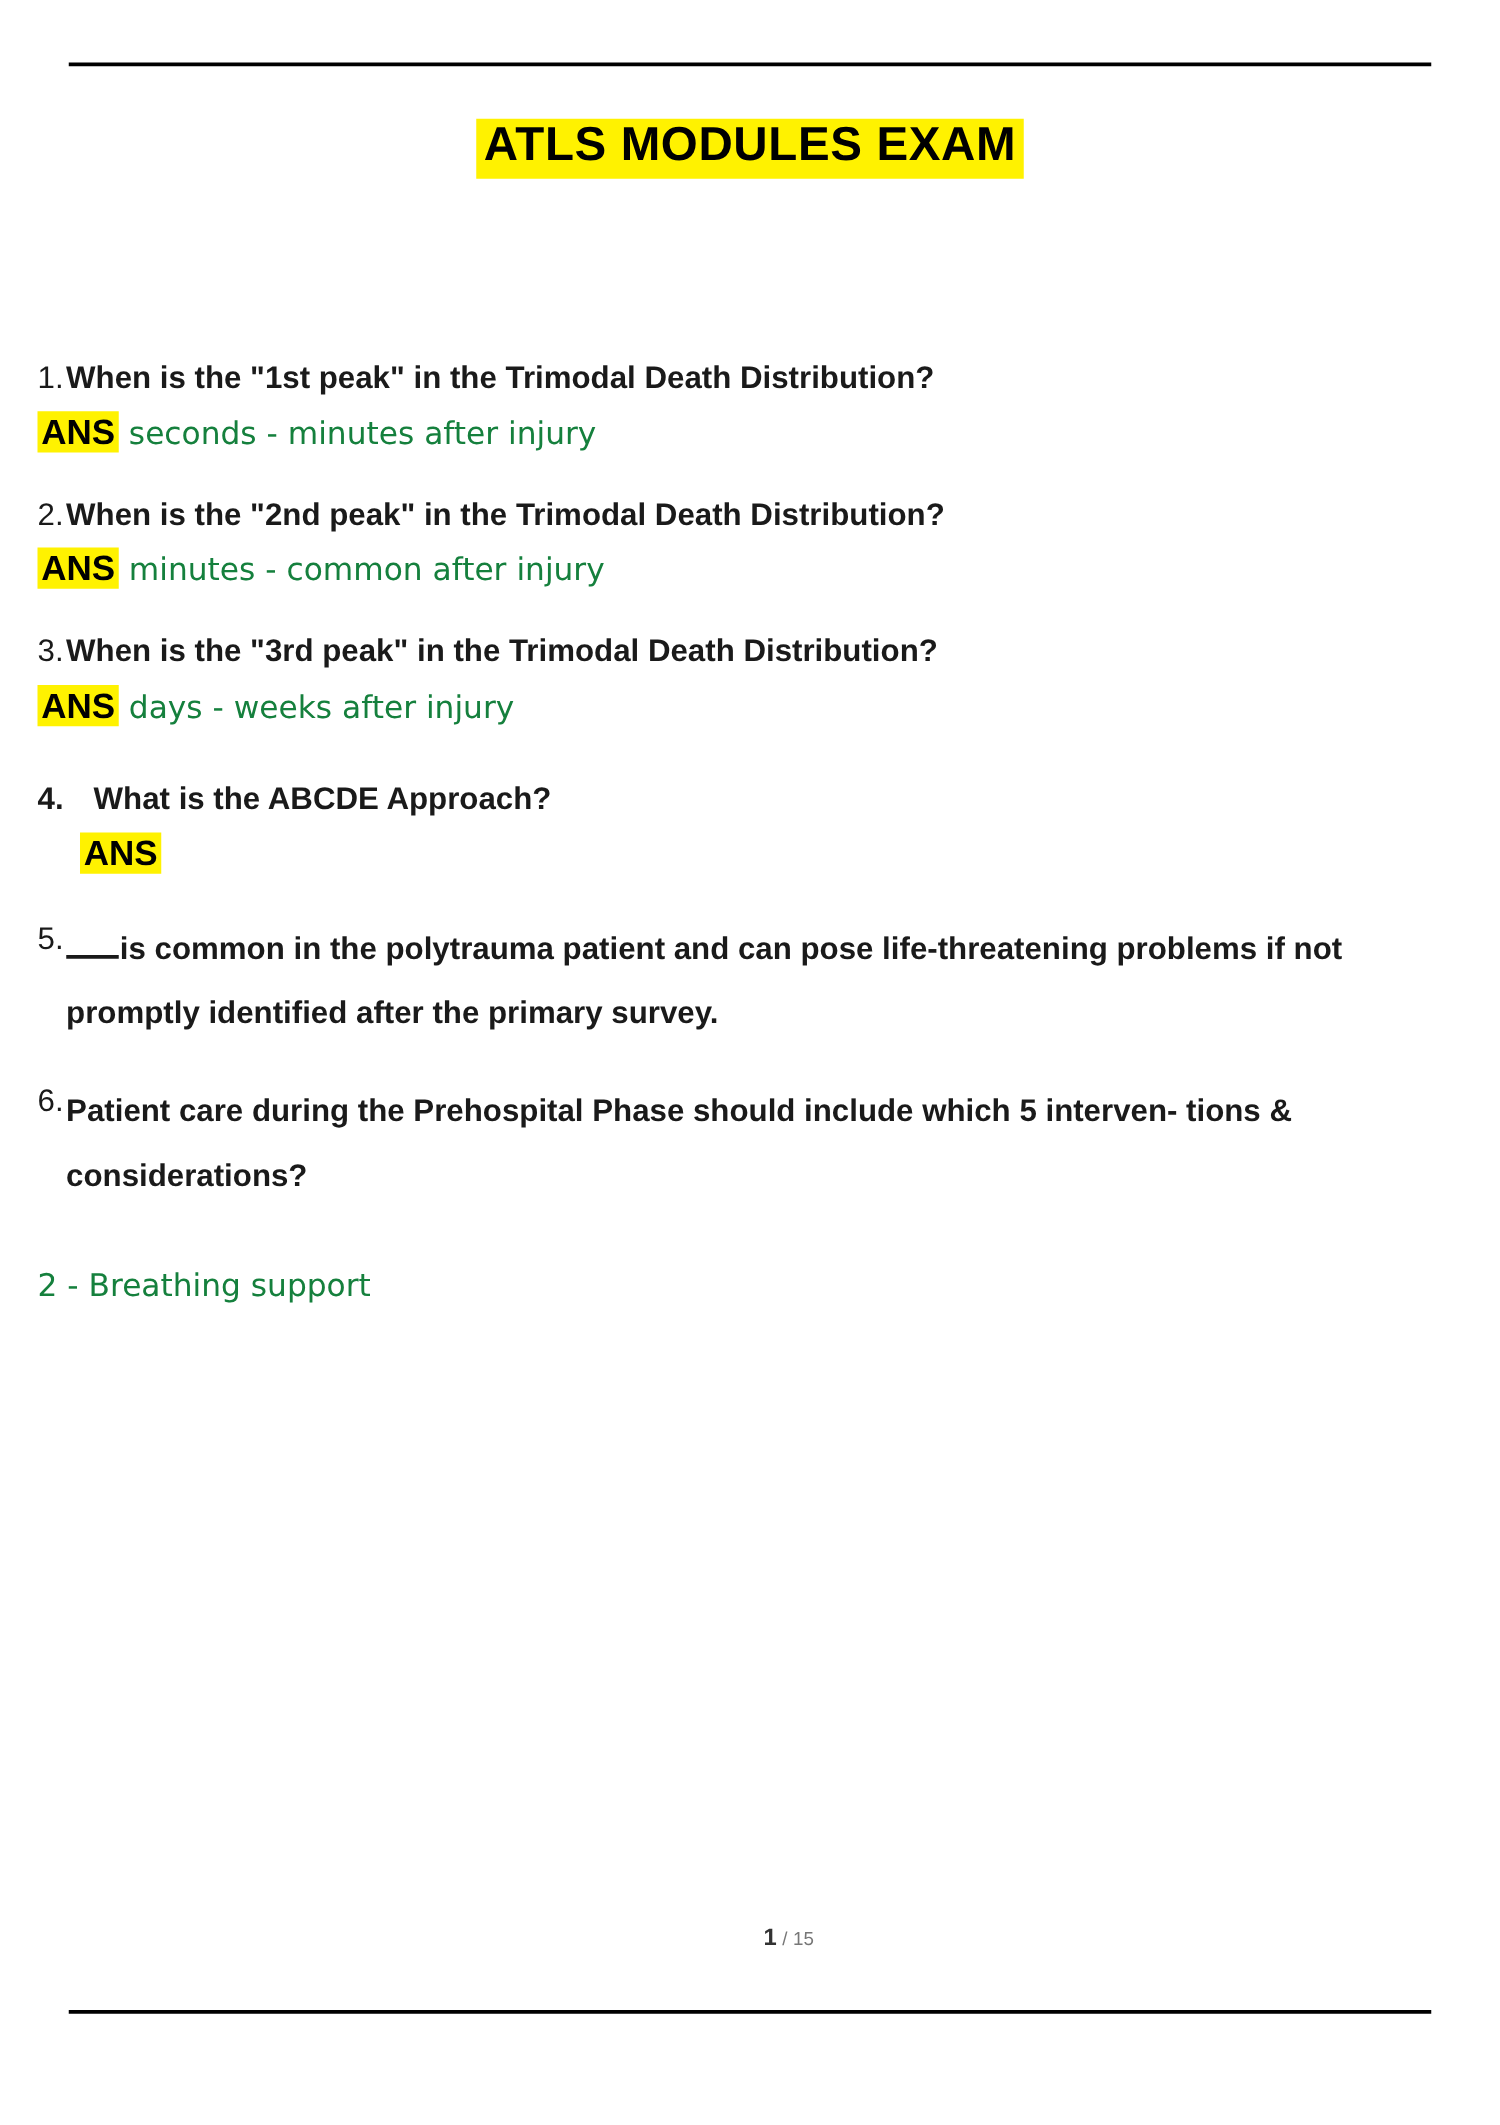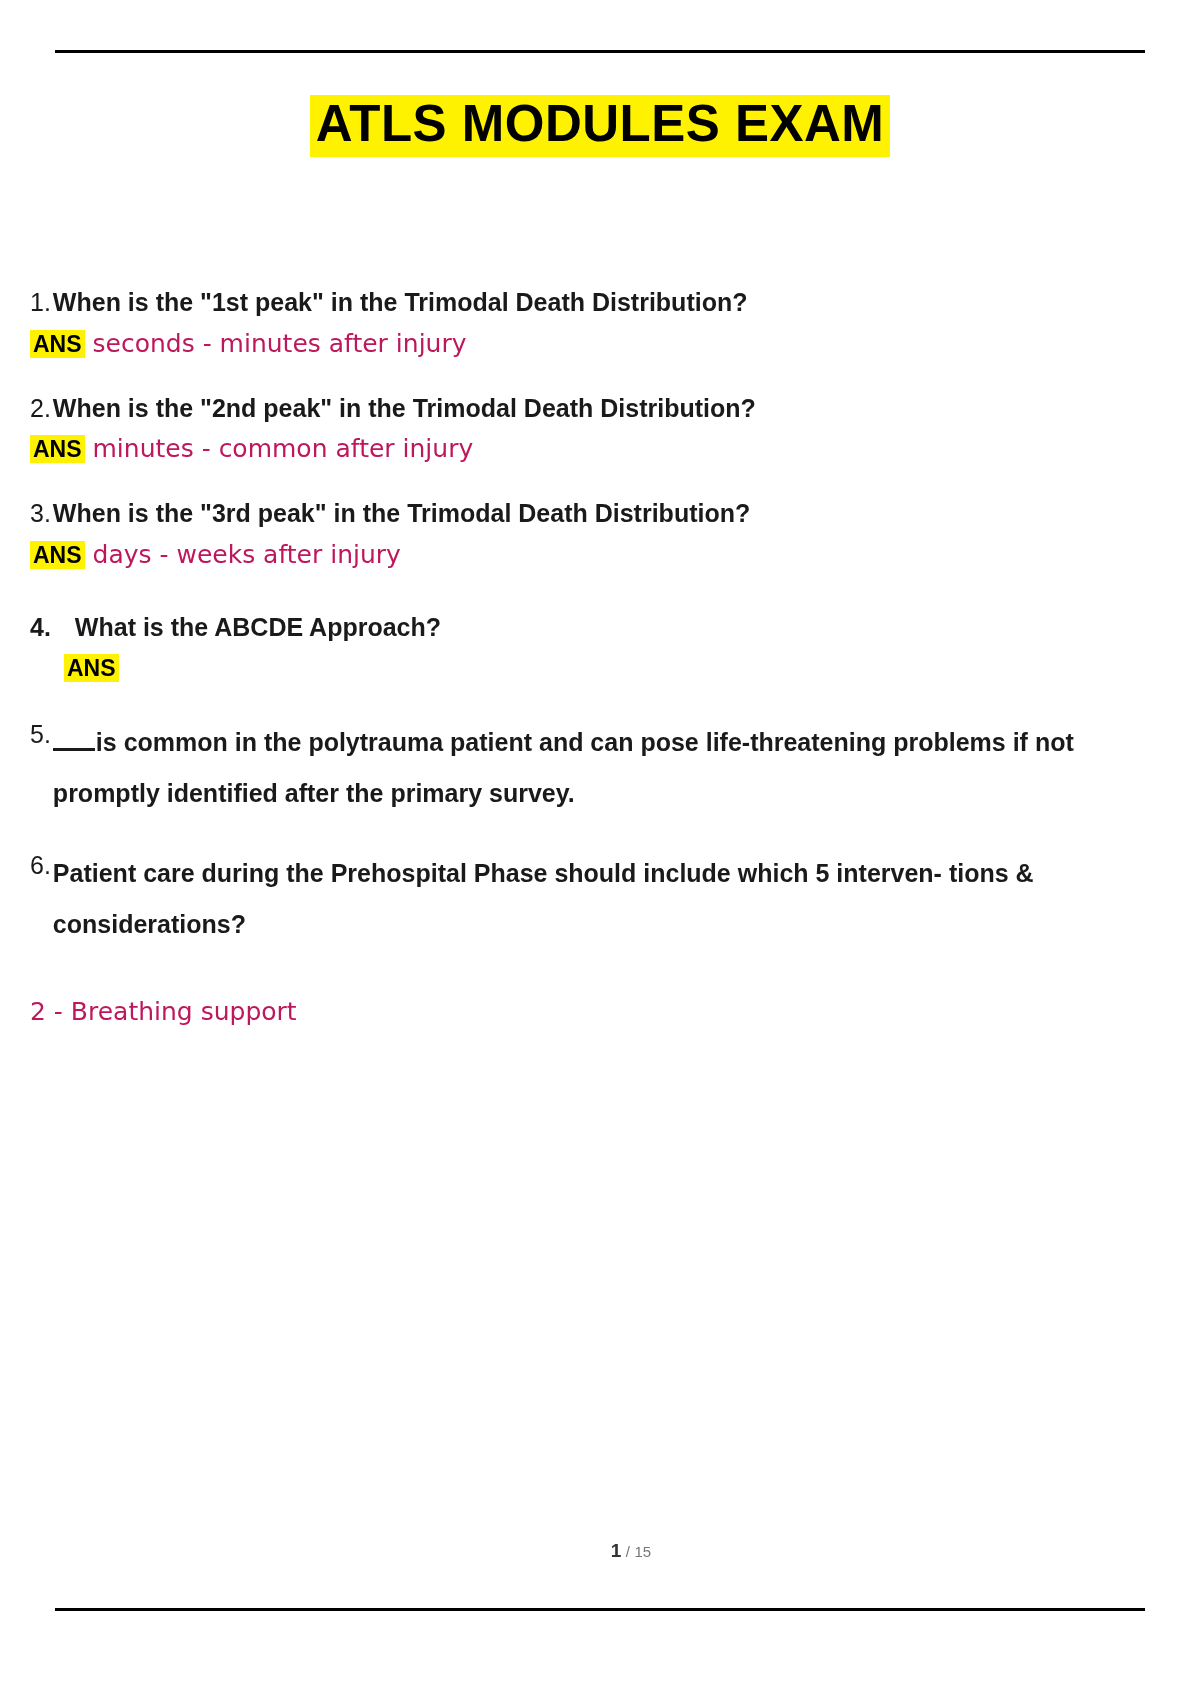--- a/index.html
+++ b/index.html
@@ -37,21 +37,21 @@
   .title-wrap {
     position: absolute;
     left: 0;
     top: 95px;
     width: 1200px;
     text-align: center;
   }
   .title {
     display: inline-block;
     font-family: "Liberation Sans", sans-serif;
-    font-size: 51px;
+    font-size: 38px;
     font-weight: bold;
     letter-spacing: 0.5px;
     color: #000000;
     background: #fff200;
     padding: 2px 6px 6px 6px;
     line-height: 1.05;
   }
 
   .content {
     position: absolute;
@@ -102,27 +102,27 @@
     font-family: "DejaVu Sans", sans-serif;
     font-size: 25px;
     color: #2b2b2b;
     line-height: 1.4;
   }
   .ans-tag {
     background: #fff200;
     color: #000000;
     font-family: "Liberation Sans", sans-serif;
     font-weight: bold;
-    font-size: 23px;
+    font-size: 28px;
     padding: 1px 3px;
   }
   .atext {
     font-family: "DejaVu Sans", sans-serif;
     font-size: 25px;
-    color: #be185d;
+    color: #15803d;
   }
   .spacer-22 { height: 22px; }
   .spacer-30 { height: 30px; }
   .spacer-38 { height: 38px; }
 
   .ans-indent {
     padding-left: 34px;
     margin: 0 0 10px 0;
   }
 

